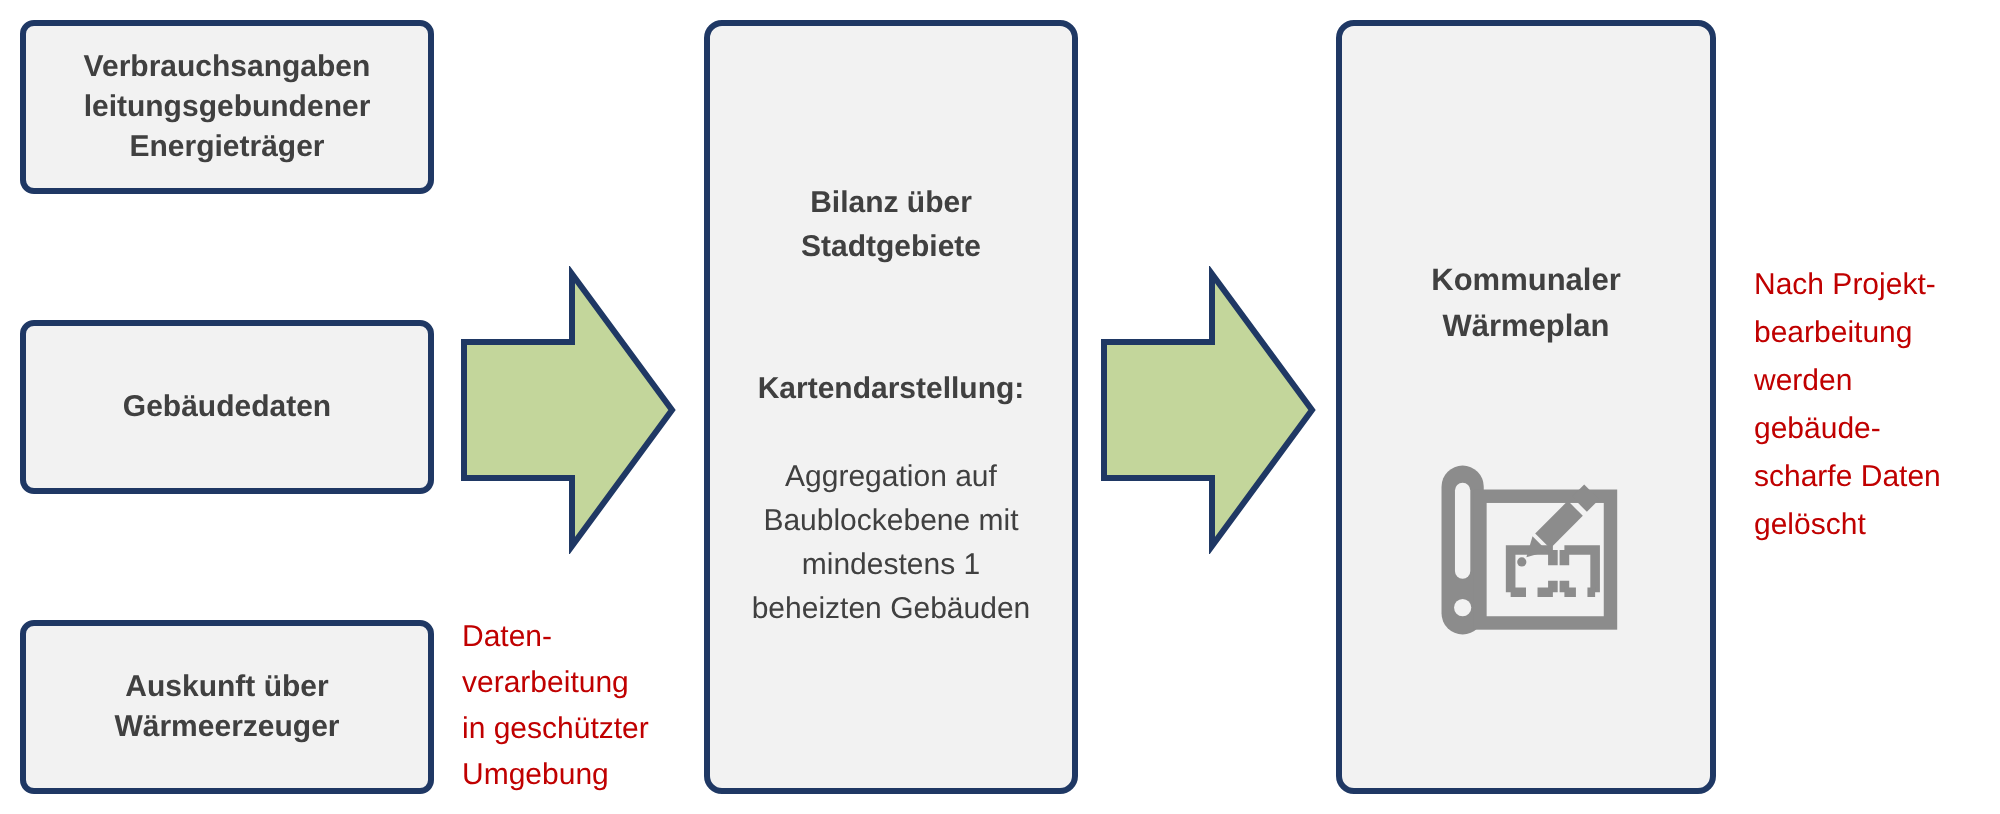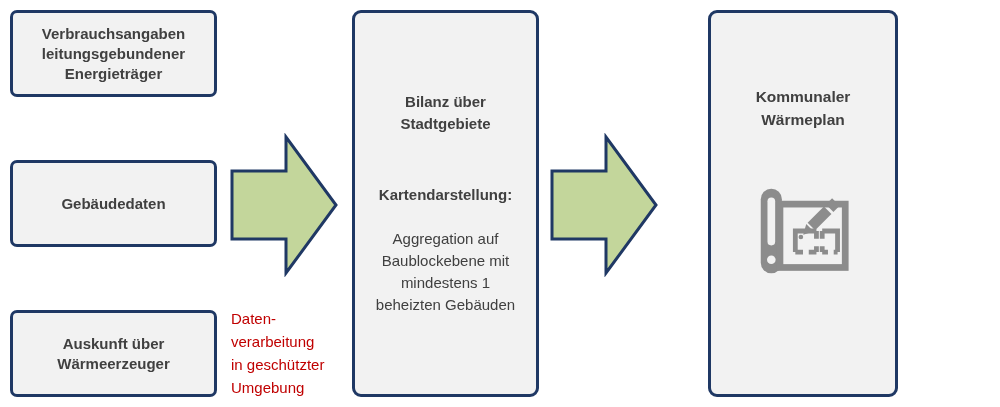--- a/index.html
+++ b/index.html
@@ -64,26 +64,26 @@
     justify-content: center;
     align-items: center;
     padding: 0 10px;
     gap: 22px;
   }
   .balance-title { font-weight: bold; line-height: 22px; }
   .balance-subtitle { font-weight: bold; line-height: 22px; margin-top: 27px; }
   .balance-body { line-height: 22px; }
 
   .result-box {
-    left: 708px;
+    left: 668px;
     width: 190px;
     display: flex;
     flex-direction: column;
     align-items: center;
-    padding-top: 72px;
+    padding-top: 116px;
     gap: 20px;
   }
   .result-title { font-weight: bold; font-size: 15.5px; line-height: 23px; }
   .plan-icon { margin-top: 32px; width: 96px; height: 96px; }
 
   
   .flow-arrow { position: absolute; top: 133px; width: 110px; height: 144px; }
   .arrow-1 { left: 230px; }
   .arrow-2 { left: 550px; }
 
@@ -163,14 +163,20 @@
 
       <g style="fill:var(--icon-gray)">
         <circle cx="47.8" cy="56.2" r="2.4"></circle>
         <polygon points="50.2,53.8 61.2,50.6 53.4,42.8"></polygon>
         <polygon points="62.6,49.2 54.8,41.4 71.8,24.4 79.6,32.2"></polygon>
         <polygon points="81.7,30.1 73.9,22.3 80.3,15.9 88.1,23.7"></polygon>
       </g>
     </svg>
   </div>
 
+  <div class="note note-deletion multiline">Nach Projekt-
+bearbeitung
+werden
+gebäude-
+scharfe Daten
+gelöscht</div>
 
 </div>
 
 </body></html>

